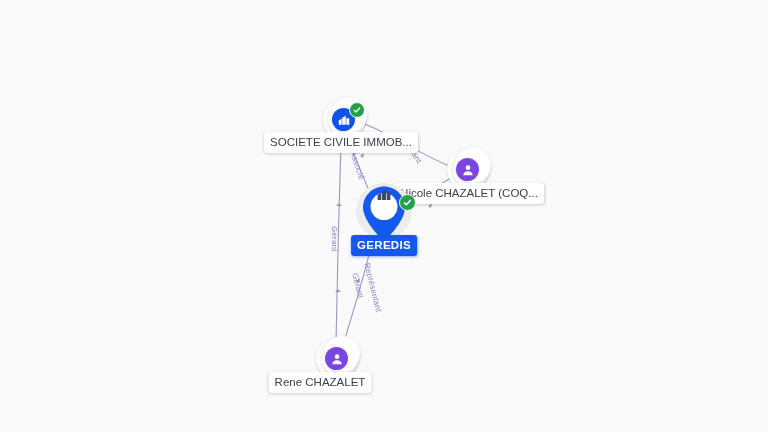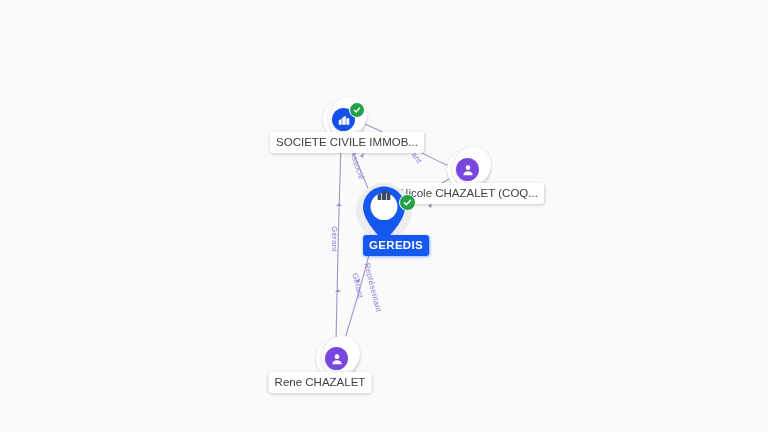--- a/index.html
+++ b/index.html
@@ -82,21 +82,20 @@
     padding: 3px 6px;
     border-radius: 3px;
     box-shadow: 0 1px 3px rgba(60,64,80,0.25);
   }
   .node-label.selected {
     background: #1558f0;
     color: #ffffff;
     font-weight: bold;
     letter-spacing: 0.3px;
     box-shadow: 0 1px 3px rgba(21,88,240,0.45);
-    margin-left: 12px;
   }
 
   
   .pin-wrap {
     position: absolute;
     transform: translate(-50%, -50%);
   }
   .pin-halo {
     position: absolute;
     left: 50%;
@@ -168,21 +167,21 @@
           <path d="M3 20v-7l5-3.2V20H3zm6 0V8.3l6-3.6V20H9zm7 0V9h5v11h-5zM10.5 10h1.6v1.6h-1.6V10zm0 3h1.6v1.6h-1.6V13zm3 -3h1.6v1.6h-1.6V10zm0 3h1.6v1.6h-1.6V13z"></path>
         </svg>
       </div>
       <div class="badge-check" style="left:26px; top:6px;">
         <svg width="8" height="8" viewBox="0 0 24 24" fill="none" stroke="#ffffff" stroke-width="4" stroke-linecap="round" stroke-linejoin="round">
           <polyline points="4,13 9,18 20,6"></polyline>
         </svg>
       </div>
     </div>
   </div>
-  <div class="node-label" style="left:341px; top:132px;margin-left:6px;">SOCIETE CIVILE IMMOB...</div>
+  <div class="node-label" style="left:341px; top:132px;">SOCIETE CIVILE IMMOB...</div>
 
   <div class="node" style="left:469px; top:168px;">
     <div class="stack">
       <div class="sheet s1"></div>
       <div class="sheet s2"></div>
       <div class="sheet s3"></div>
       <div class="avatar person">
         <svg width="14" height="14" viewBox="0 0 24 24" fill="#ffffff">
           <circle cx="12" cy="8" r="4"></circle>
           <path d="M4 21c0-4.4 3.6-7 8-7s8 2.6 8 7z"></path>

